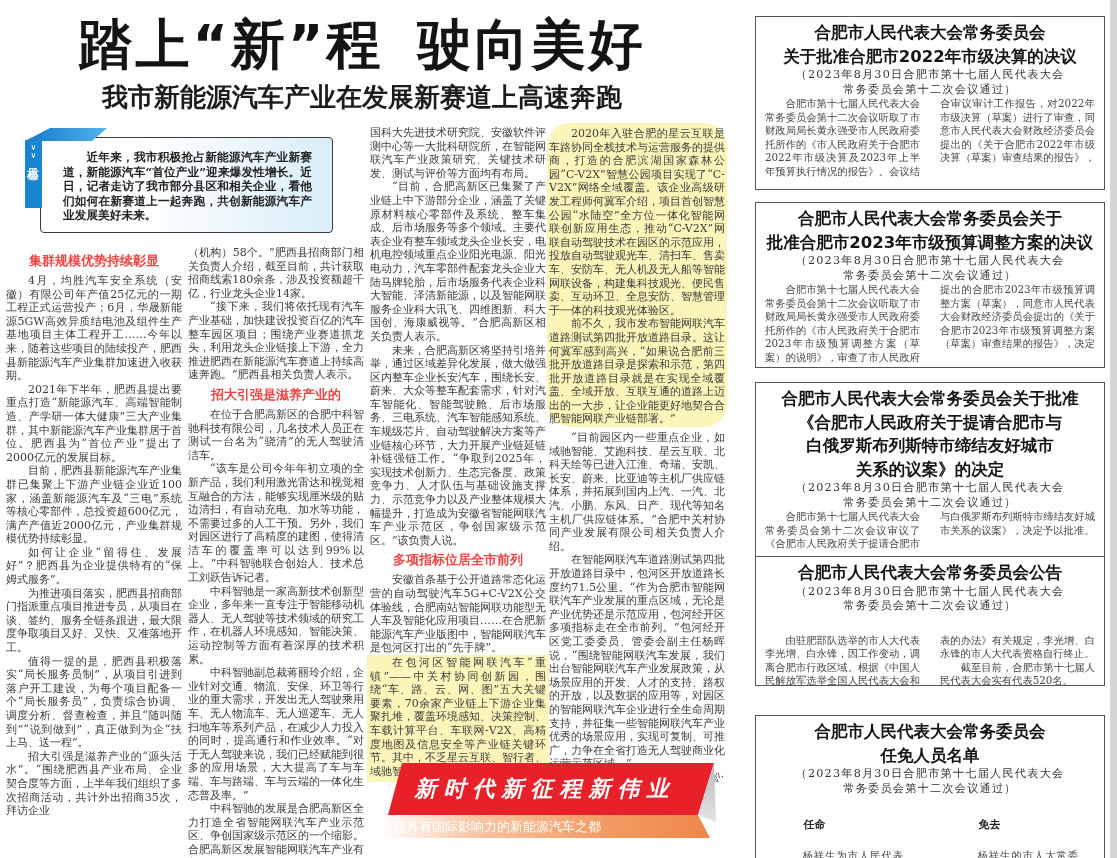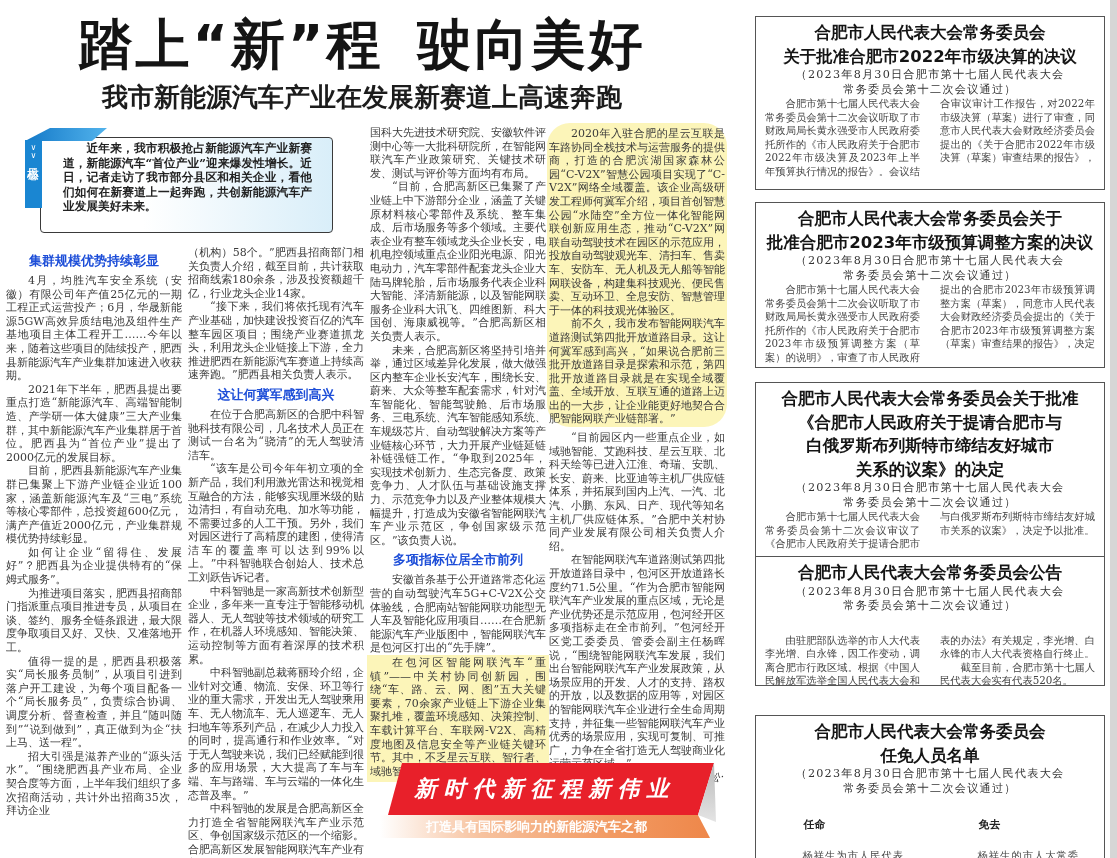--- a/index.html
+++ b/index.html
@@ -33,36 +33,36 @@
     background:#1a86d2; color:#fff;
     writing-mode:vertical-rl; text-orientation:upright;
     font-family:"DejaVu Sans", "Liberation Sans", sans-serif;
     font-size:11.5px; line-height:17px; text-align:start; padding-top:3px; box-sizing:border-box;
   }
   .tip-strip .chev { font-size:8px; letter-spacing:-1px; }
   .tip-box {
     left:40px; top:137px; width:293px; height:96px; box-sizing:border-box;
     border:1.5px solid #3a3a3a; border-radius:4px;
     background:linear-gradient(90deg,#ffffff 35%,#d9eef9 100%);
-    padding:3px 20px 0 22px;
+    padding:12px 20px 0 22px;
     font-weight:bold; font-size:11.7px; line-height:14.6px; color:#222;
     text-align:justify; text-indent:2em;
   }
 
   
   .col {
     position:absolute; width:176px;
     font-size:11px; line-height:13.6px; color:#3a3a3a; text-align:justify;
   }
   .col p { margin:0; text-indent:2em; }
   .col p.cont { text-indent:0; }
   .sec-head {
     margin:3px 0 3px; text-indent:0; text-align:center;
     font-family:"DejaVu Sans", "Liberation Sans", sans-serif;
-    font-weight:bold; font-size:13px; line-height:20px; color:#1d4ed8;
+    font-weight:bold; font-size:13px; line-height:20px; color:#ef4444;
   }
   .hl { background:#fcf5b9; }
   .hl-col4 { margin:4px -2px; padding:4px 2px 1px;border-radius:23px; }
   .hl-col3 { margin:0 -3px; padding:1px 3px 4px; }
   .byline {
     text-align:right; font-style:italic; letter-spacing:1px; font-size:10.5px; color:#333;
   }
 
   
   .banner-red {
@@ -73,23 +73,23 @@
   .banner-orange {
     left:380px; top:815px; width:330px; height:23px;
     background:linear-gradient(90deg, rgba(255,255,255,0) 0%, #f7c3a0 30%, #f29a62 70%, #ee874a 100%);
     clip-path:polygon(0 0, 318px 0, 330px 23px, 0 23px);
   }
   .banner-title {
     left:386px; top:770px; width:318px; text-align:center; white-space:nowrap;
     color:#ffffff; font-weight:bold; font-style:italic; font-size:22px; line-height:36px; letter-spacing:7px;
   }
   .banner-sub {
-    left:380px; top:815px; width:313px; text-align:center; white-space:nowrap;
-    font-family:"DejaVu Sans", "Liberation Sans", sans-serif;
-    color:#ffffff; font-weight:bold; font-size:13px; line-height:23px;
+    left:380px; top:815px; width:313px; text-align:left; white-space:nowrap;
+    font-family:"DejaVu Sans", "Liberation Sans", sans-serif;
+    color:#ffffff; font-weight:normal; font-size:13px; line-height:23px;
   }
 
   
   .notice {
     position:absolute; left:755px; width:350px; box-sizing:border-box;
     border:1.5px solid #555; padding:4px 9px 0; overflow:hidden; background:#fff;
   }
   .notice-title {
     font-family:"DejaVu Sans", "Liberation Sans", sans-serif;
     font-weight:bold; font-size:16.5px; line-height:23.5px; text-align:center; color:#141414; white-space:nowrap;
@@ -132,21 +132,21 @@
   <p>目前，肥西县新能源汽车产业集群已集聚上下游产业链企业近100家，涵盖新能源汽车及“三电”系统等核心零部件，总投资超600亿元，满产产值近2000亿元，产业集群规模优势持续彰显。</p>
   <p>如何让企业“留得住、发展好”？肥西县为企业提供特有的“保姆式服务”。</p>
   <p>为推进项目落实，肥西县招商部门指派重点项目推进专员，从项目在谈、签约、服务全链条跟进，最大限度争取项目又好、又快、又准落地开工。</p>
   <p>值得一提的是，肥西县积极落实“局长服务员制”，从项目引进到落户开工建设，为每个项目配备一个“局长服务员”，负责综合协调、调度分析、督查检查，并且“随叫随到”“说到做到”，真正做到为企“扶上马、送一程”。</p>
   <p>招大引强是滋养产业的“源头活水”。“围绕肥西县产业布局、企业契合度等方面，上半年我们组织了多次招商活动，共计外出招商35次，拜访企业</p>
 </div>
 
 <div class="col" style="left:188px; top:246px;">
   <p class="cont">（机构）58个。”肥西县招商部门相关负责人介绍，截至目前，共计获取招商线索180余条，涉及投资额超千亿，行业龙头企业14家。</p>
   <p>“接下来，我们将依托现有汽车产业基础，加快建设投资百亿的汽车整车园区项目；围绕产业赛道抓龙头，利用龙头企业链接上下游，全力推进肥西在新能源汽车赛道上持续高速奔跑。”肥西县相关负责人表示。</p>
-  <div class="sec-head">这让何冀军感到高兴</div>
+  <div class="sec-head">招大引强是滋养产业的</div>
   <p>在位于合肥高新区的合肥中科智驰科技有限公司，几名技术人员正在测试一台名为“骁清”的无人驾驶清洁车。</p>
   <p>“该车是公司今年年初立项的全新产品，我们利用激光雷达和视觉相互融合的方法，能够实现厘米级的贴边清扫，有自动充电、加水等功能，不需要过多的人工干预。另外，我们对园区进行了高精度的建图，使得清洁车的覆盖率可以达到99%以上。”中科智驰联合创始人、技术总工刘跃告诉记者。</p>
   <p>中科智驰是一家高新技术创新型企业，多年来一直专注于智能移动机器人、无人驾驶等技术领域的研究工作，在机器人环境感知、智能决策、运动控制等方面有着深厚的技术积累。</p>
   <p>中科智驰副总裁蒋丽玲介绍，企业针对交通、物流、安保、环卫等行业的重大需求，开发出无人驾驶乘用车、无人物流车、无人巡逻车、无人扫地车等系列产品，在减少人力投入的同时，提高通行和作业效率。“对于无人驾驶来说，我们已经赋能到很多的应用场景，大大提高了车与车端、车与路端、车与云端的一体化生态普及率。”</p>
   <p>中科智驰的发展是合肥高新区全力打造全省智能网联汽车产业示范区、争创国家级示范区的一个缩影。合肥高新区发展智能网联汽车产业有着得天独厚的优势，合肥综合性国家科学中心人工智能研究院、合肥综合性国家科学中心数据空间研究院、中</p>
 </div>
 
 <div class="col" style="left:370px; top:126px;">
   <p class="cont">国科大先进技术研究院、安徽软件评测中心等一大批科研院所，在智能网联汽车产业政策研究、关键技术研发、测试与评价等方面均有布局。</p>
   <p>“目前，合肥高新区已集聚了产业链上中下游部分企业，涵盖了关键原材料核心零部件及系统、整车集成、后市场服务等多个领域。主要代表企业有整车领域龙头企业长安，电机电控领域重点企业阳光电源、阳光电动力，汽车零部件配套龙头企业大陆马牌轮胎，后市场服务代表企业科大智能、泽清新能源，以及智能网联服务企业科大讯飞、四维图新、科大国创、海康威视等。”合肥高新区相关负责人表示。</p>

